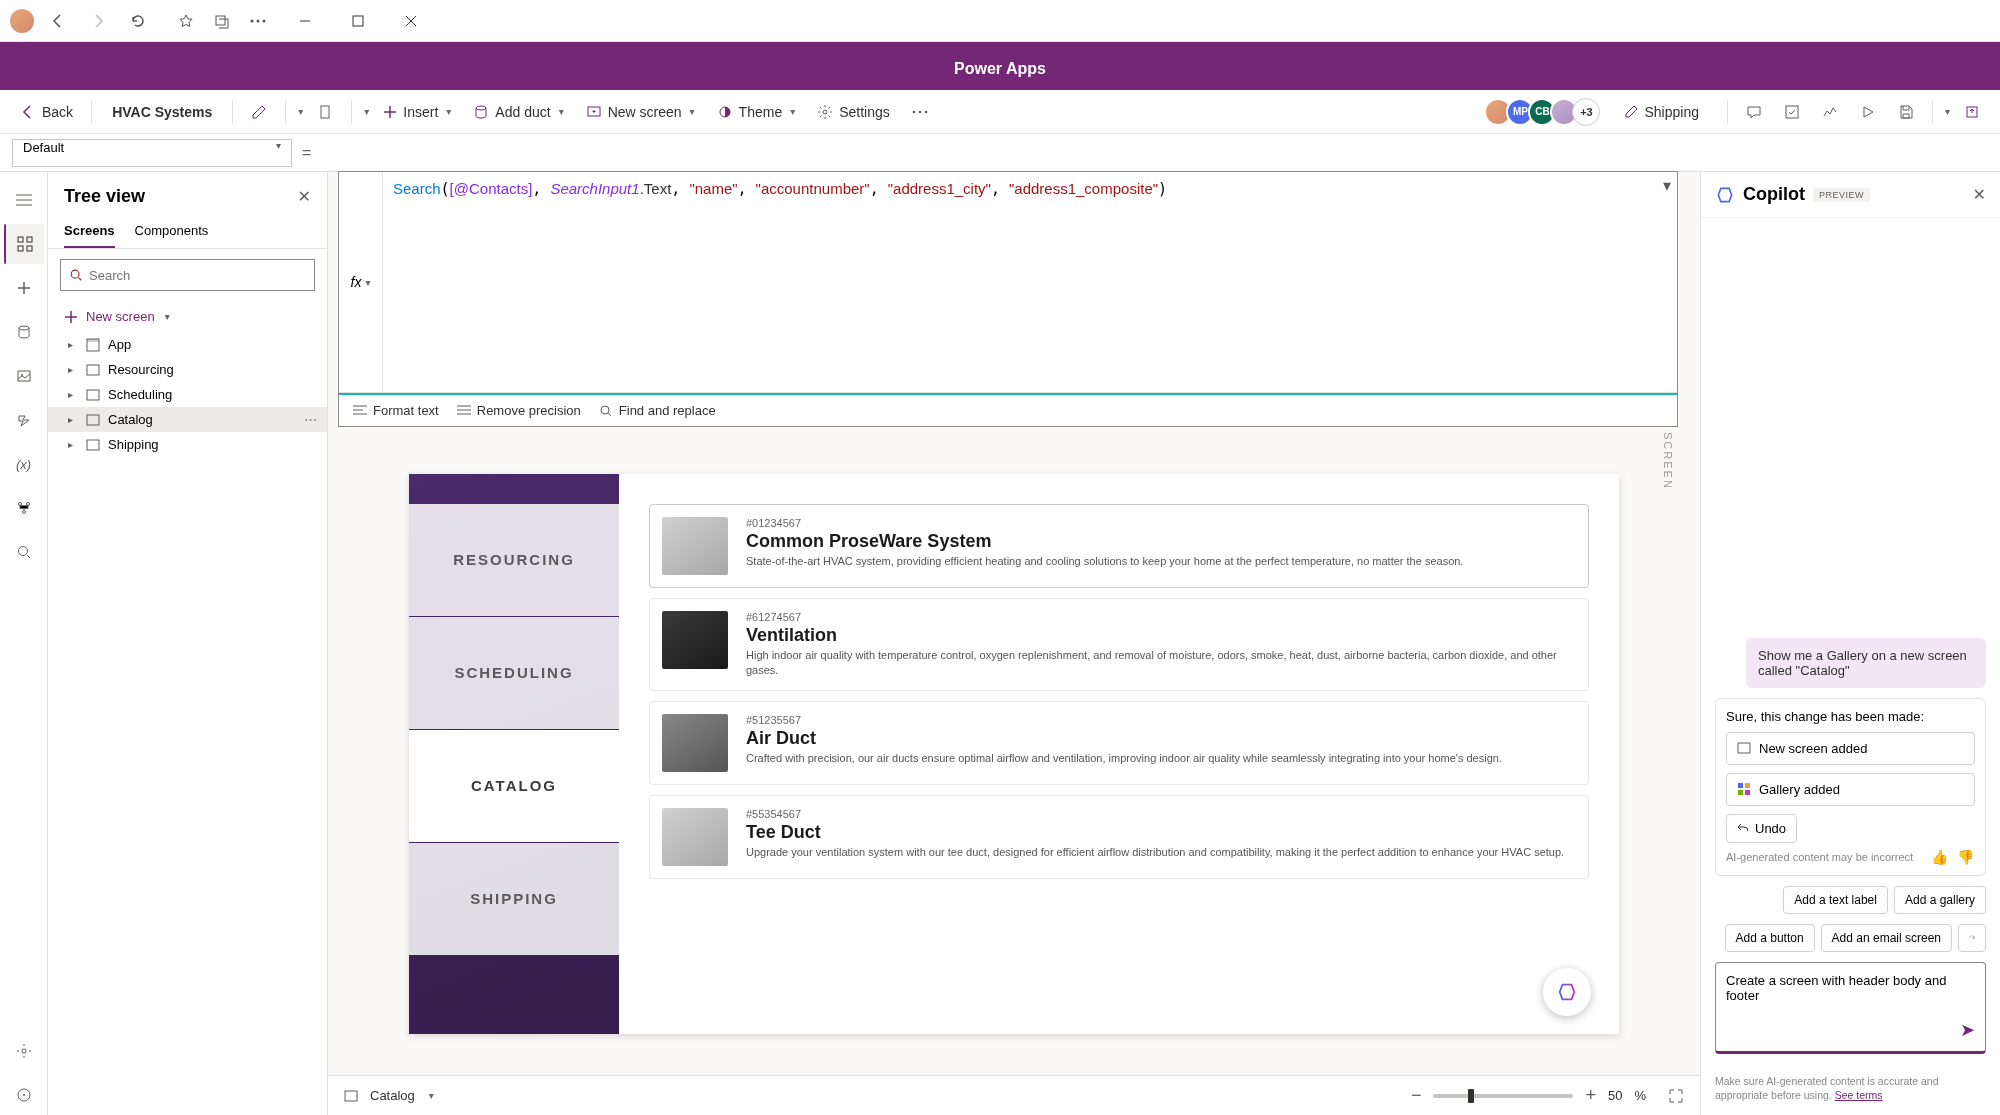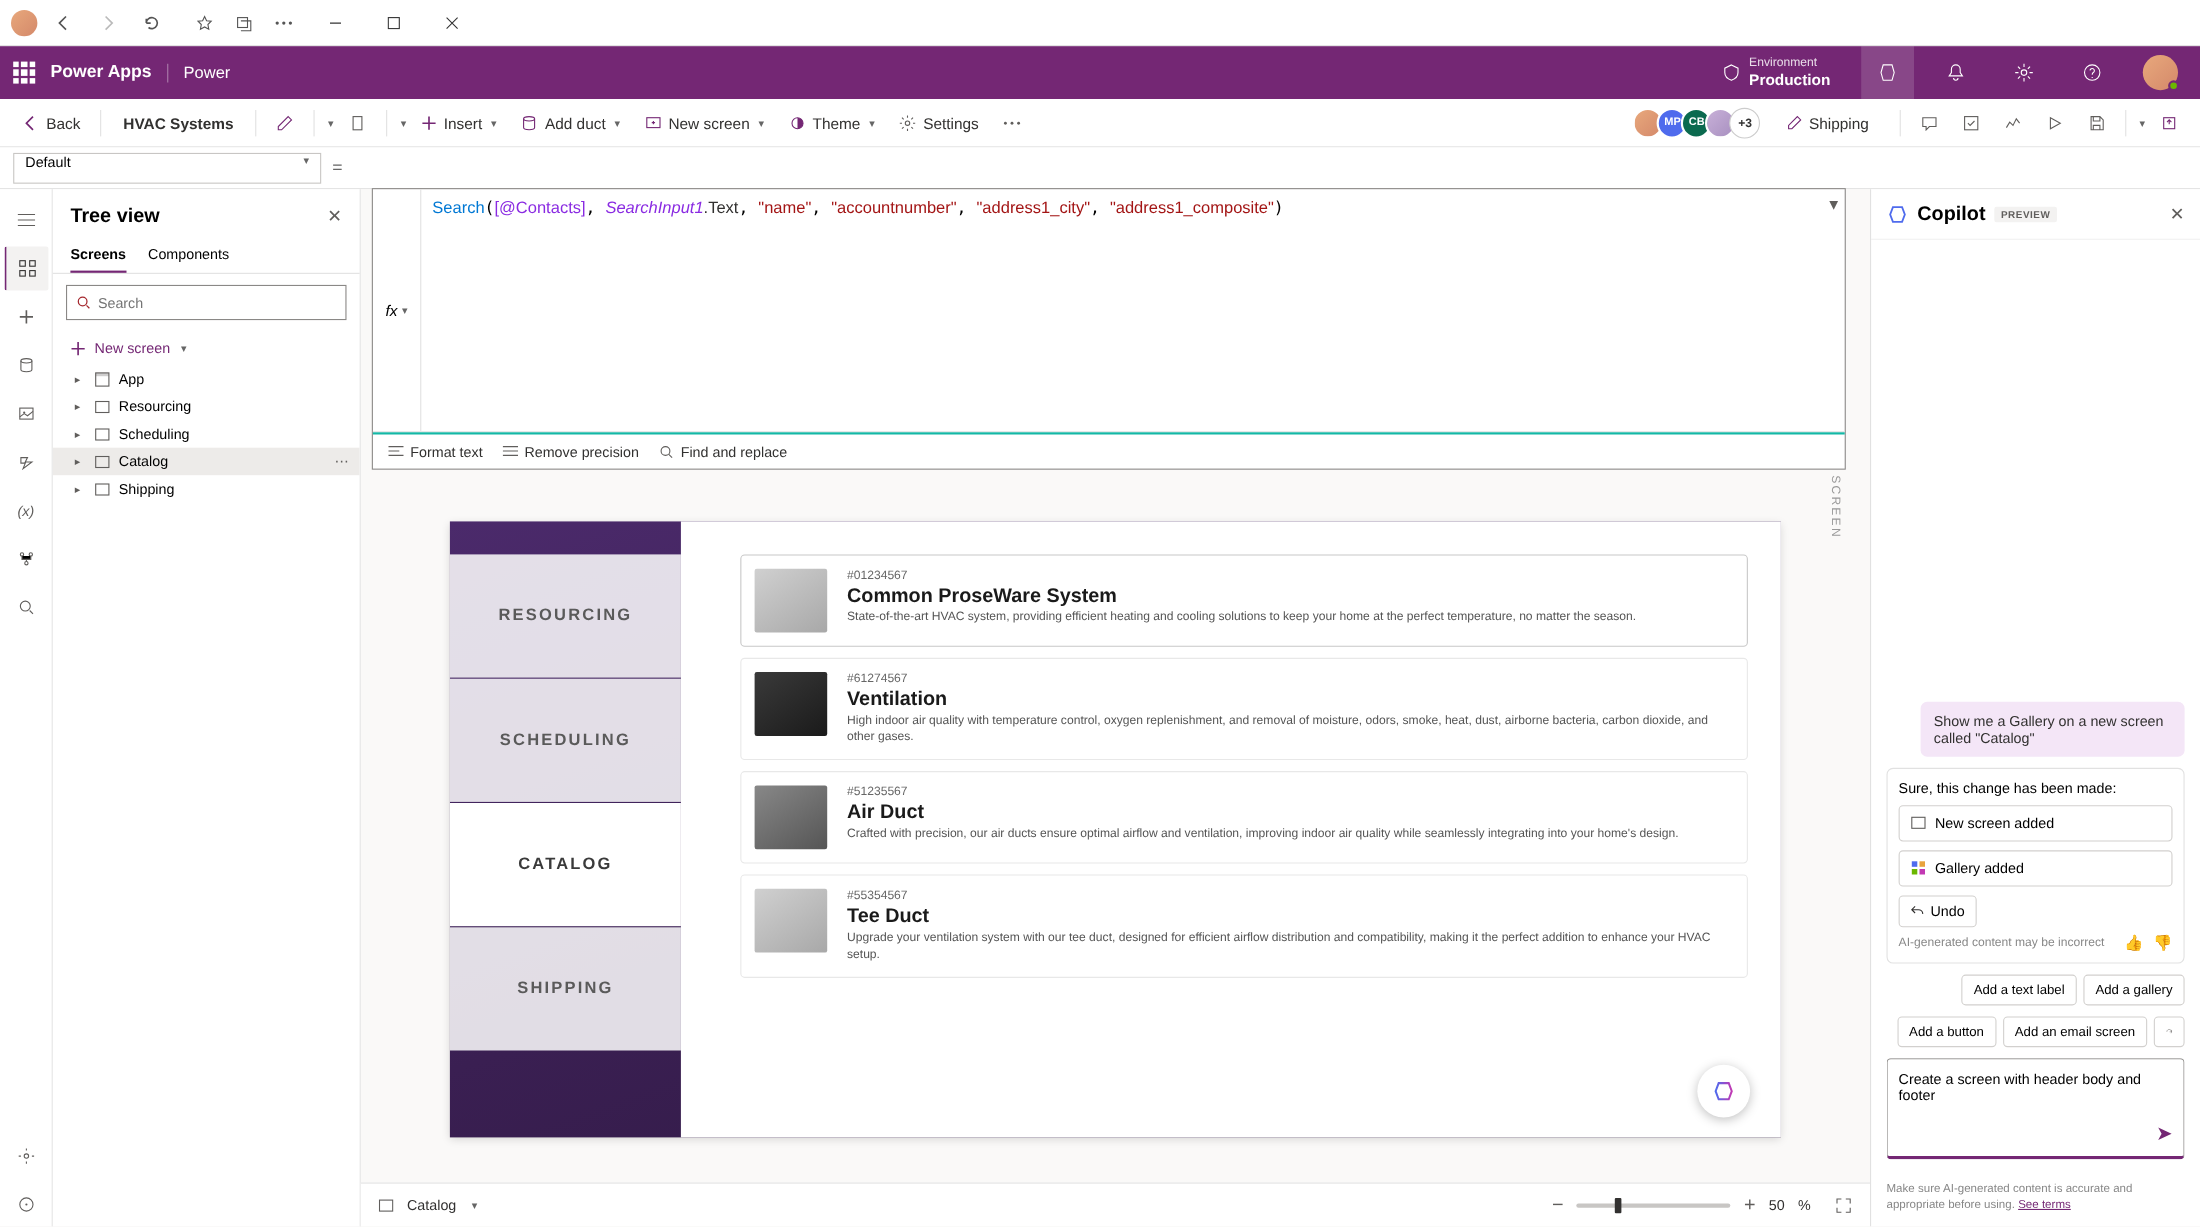--- a/index.html
+++ b/index.html
@@ -8,21 +8,21 @@
 
 .browser-bar { height: 42px; background: #fff; display: flex; align-items: center; padding: 0 10px; gap: 8px; border-bottom: 1px solid #e0e0e0; }
 .avatar-small { width: 24px; height: 24px; border-radius: 50%; background: linear-gradient(135deg,#e8a87c,#d4896a); }
 .nav-icon { width: 32px; height: 32px; display:flex; align-items:center; justify-content:center; color:#555; cursor:pointer; border-radius:4px; }
 .url-bar { flex:1; height:30px; background:#f3f3f3; border-radius:15px; display:flex; align-items:center; padding:0 12px; gap:10px; color:#555; font-size:14px; }
 .url-bar input { border:none; background:transparent; flex:1; outline:none; font-size:14px; }
 .browser-actions { display:flex; gap:4px; margin-left:8px; }
 .win-btn { width:45px; height:32px; display:flex; align-items:center; justify-content:center; color:#333; }
 
 
-.app-header { height: 48px; background: #742774; color:#fff; display:flex; align-items:center; padding:0 12px; gap:14px; }
+.app-header { height: 48px; background: #742774; color:#fff; display:flex; align-items:center; padding:0 12px; gap:14px;flex-direction:column; }
 .waffle { width:20px; height:20px; display:grid; grid-template-columns:repeat(3,1fr); gap:2px; }
 .waffle span { background:#fff; }
 .brand { font-size:16px; font-weight:600; }
 .sub-brand { font-size:15px; padding-left:14px; border-left:1px solid rgba(255,255,255,.4); }
 .header-spacer { flex:1; }
 .env-block { display:flex; align-items:center; gap:8px; padding:0 14px; font-size:12px; }
 .env-text { display:flex; flex-direction:column; line-height:1.2; }
 .env-label { font-size:11px; opacity:.85; }
 .env-name { font-size:14px; font-weight:600; }
 .header-icon-box { width:48px; height:48px; display:flex; align-items:center; justify-content:center; cursor:pointer; }
@@ -84,40 +84,40 @@
 .formula-toolbar .ft-btn { display:flex;align-items:center;gap:6px; cursor:pointer; }
 .formula-expand { position:absolute; top:4px; right:6px; color:#605e5c; cursor:pointer; }
 
 .canvas-canvas { flex:1; display:flex; align-items:center; justify-content:center; padding-top:260px; }
 .app-preview { width:1210px; height:560px; background:linear-gradient(160deg,#4b2a6b 0%,#3a1f52 50%,#2d1840 100%); display:flex; position:relative; box-shadow:0 2px 8px rgba(0,0,0,.15); }
 .preview-nav { width:210px; display:flex; flex-direction:column; padding-top:30px; }
 .preview-nav-item { height:112px; display:flex;align-items:center;justify-content:center; font-size:15px; font-weight:600; letter-spacing:2px; color:#3a3a3a; background:rgba(255,255,255,.85); margin-bottom:1px; }
 .preview-nav-item.active { background:#fff; }
 .preview-nav-item.dim { color:#5a5a5a; }
 .preview-content { flex:1; background:#fff; padding:30px 30px; overflow:auto; }
-.catalog-card { display:flex; gap:18px; padding:12px; border:1px solid #e8e8e8; border-radius:4px; margin-bottom:10px; background:#fff;margin-left:24px; }
+.catalog-card { display:flex; gap:18px; padding:12px; border:1px solid #e8e8e8; border-radius:4px; margin-bottom:10px; background:#fff; }
 .catalog-card.sel { border-color:#c8c8c8; }
 .card-img { width:66px; height:58px; background:linear-gradient(145deg,#d0d0d0,#a8a8a8); border-radius:2px; flex-shrink:0; }
 .card-body { flex:1; }
 .card-sku { font-size:11px; color:#666; }
 .card-title { font-size:18px; font-weight:700; color:#1a1a1a; margin:2px 0; }
 .card-desc { font-size:11px; color:#555; line-height:1.4; }
 .copilot-fab { position:absolute; bottom:18px; right:28px; width:48px;height:48px;border-radius:50%;background:#fff;box-shadow:0 2px 10px rgba(0,0,0,.25);display:flex;align-items:center;justify-content:center; }
 .copilot-fab svg { width:22px;height:22px; }
 .screen-label { position:absolute; right:26px; top:260px; writing-mode:vertical-rl; font-size:11px; color:#999; letter-spacing:2px; }
 
 .canvas-footer { height:40px; background:#fff; border-top:1px solid #e1e1e1; display:flex; align-items:center; padding:0 16px; gap:12px; font-size:13px; color:#323130; }
 .zoom-slider { width:140px; height:4px; background:#c8c6c4; position:relative; border-radius:2px; }
 .zoom-handle { position:absolute; top:-5px; left:35px; width:6px; height:14px; background:#323130; border-radius:1px; }
 
 
 .copilot-panel { width:300px; background:#fff; border-left:1px solid #e1e1e1; display:flex; flex-direction:column; }
 .copilot-header { display:flex; align-items:center; gap:8px; padding:12px 14px; border-bottom:1px solid #f0f0f0; }
 .copilot-title { font-size:18px; font-weight:600; }
-.preview-badge { font-size:9px; background:#f3f2f1; padding:2px 6px; border-radius:2px; color:#605e5c; letter-spacing:.5px;font-weight:bold; }
+.preview-badge { font-size:9px; background:#f3f2f1; padding:2px 6px; border-radius:2px; color:#605e5c; letter-spacing:.5px; }
 .copilot-body { flex:1; display:flex; flex-direction:column; justify-content:flex-end; padding:14px; gap:10px; overflow:auto; }
 .user-msg { align-self:flex-end; background:#f4e6f7; padding:10px 12px; border-radius:6px; font-size:13px; max-width:240px; color:#323130; }
 .bot-block { border:1px solid #e1e1e1; border-radius:6px; padding:10px; font-size:13px; }
 .bot-action { display:flex;align-items:center;gap:8px; border:1px solid #d2d0ce; border-radius:4px; padding:8px 10px; margin-top:8px; font-size:13px; }
 .undo-btn { display:inline-flex;align-items:center;gap:6px;border:1px solid #d2d0ce;border-radius:4px;padding:6px 10px;margin-top:8px;font-size:13px;cursor:pointer; }
 .feedback-row { display:flex; justify-content:space-between; align-items:center; font-size:11px; color:#888; margin-top:6px; }
 .thumb { cursor:pointer; font-size:14px; color:#888; margin-left:6px; }
 .suggest-row { display:flex; flex-wrap:wrap; gap:6px; justify-content:flex-end; }
 .suggest-chip { border:1px solid #d2d0ce; border-radius:4px; padding:6px 10px; font-size:12px; cursor:pointer; background:#fff; }
 .refresh-chip { width:28px;display:flex;align-items:center;justify-content:center; }

